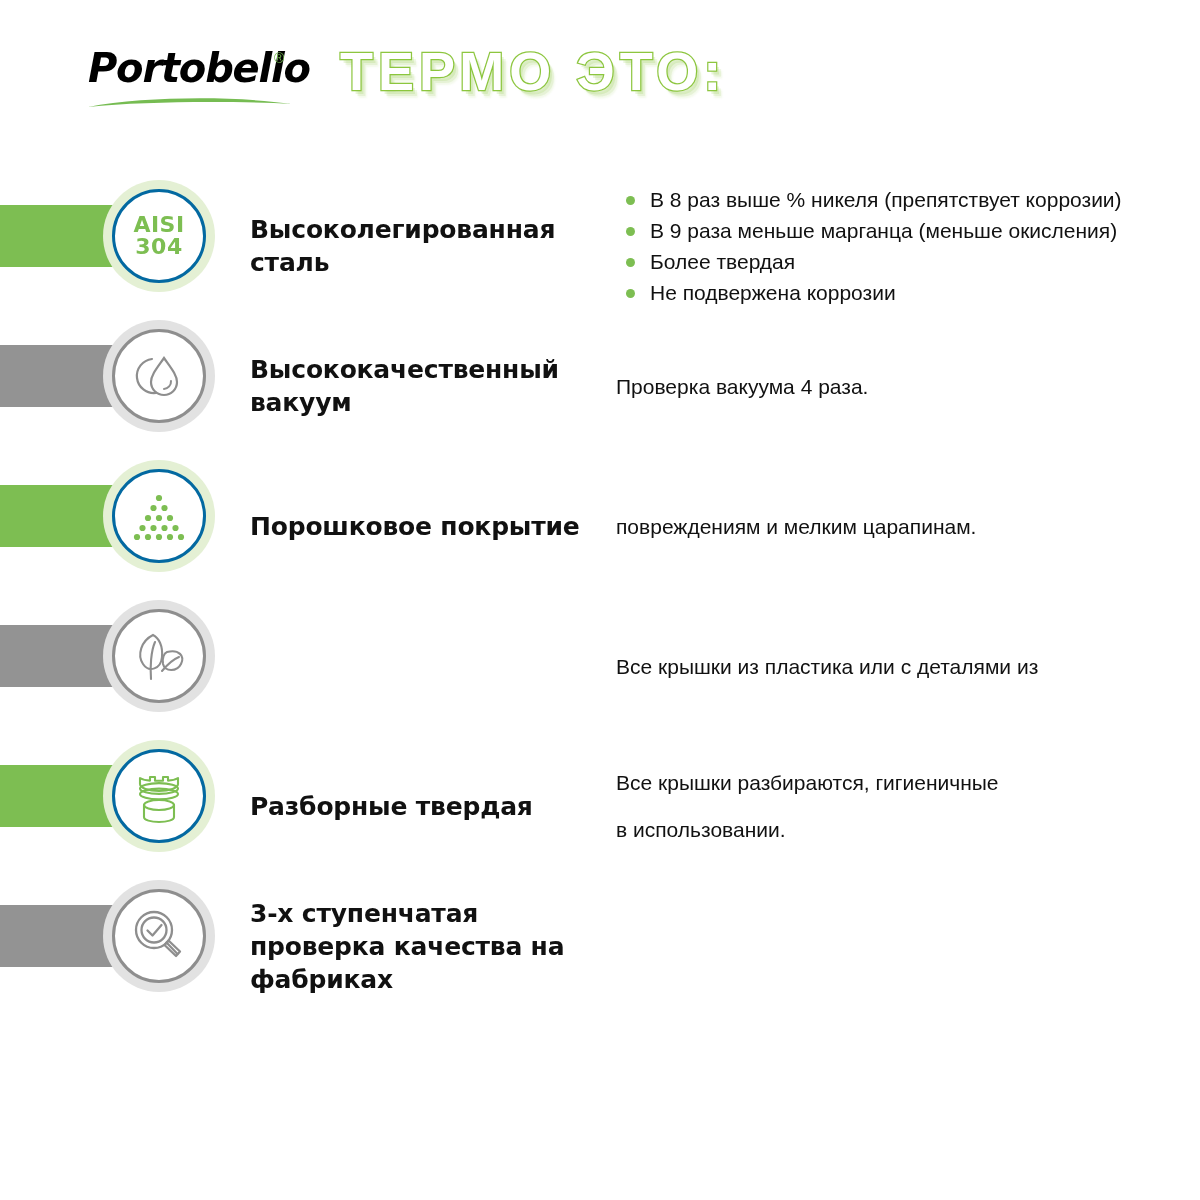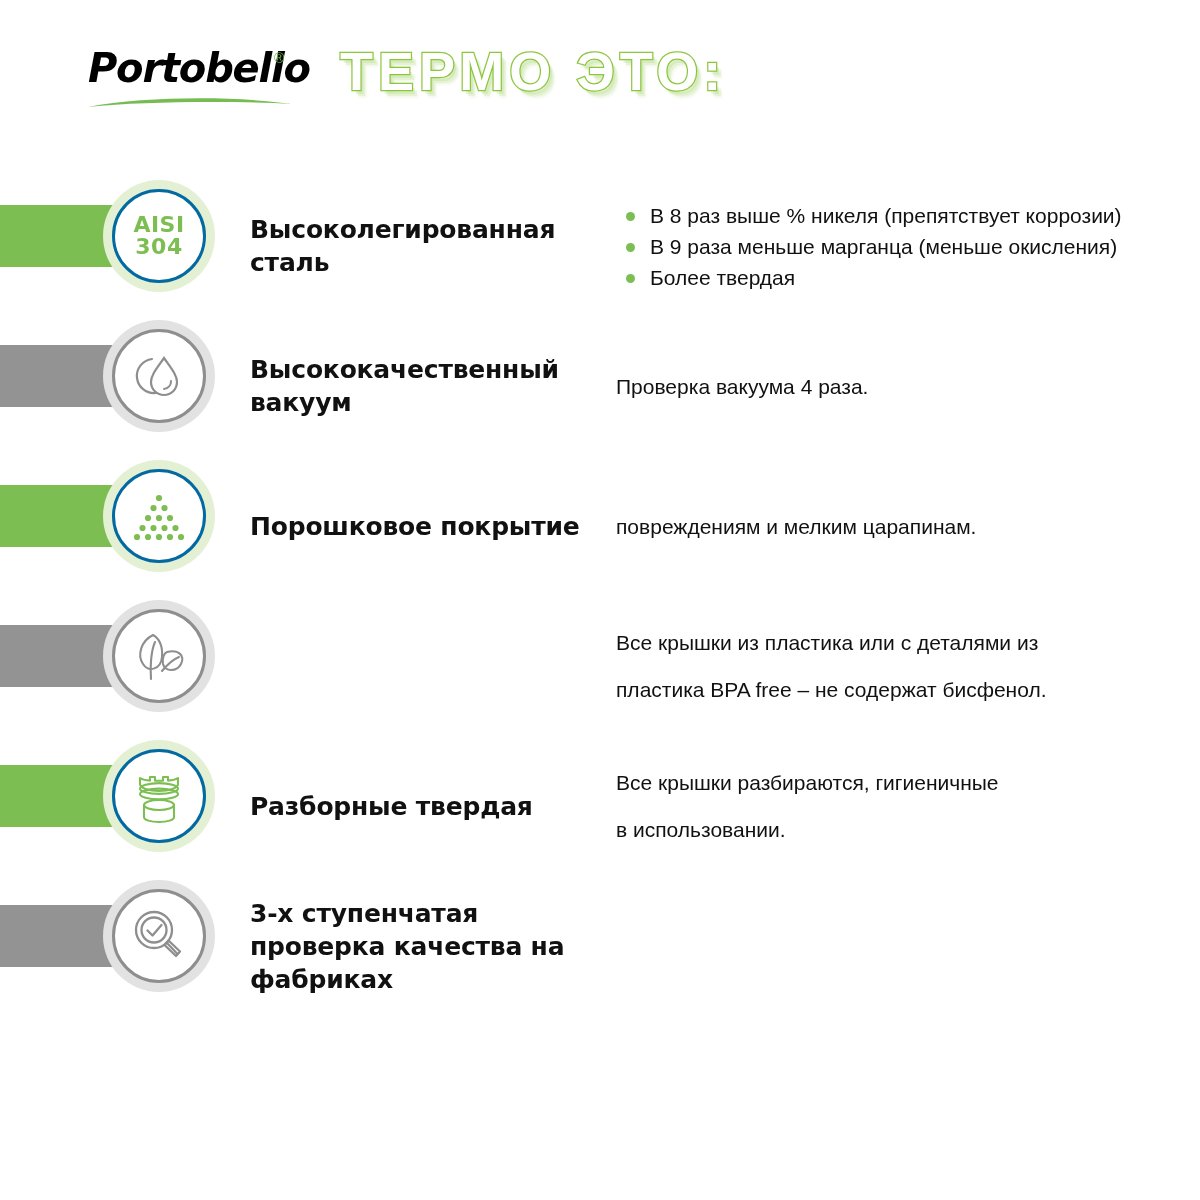--- a/index.html
+++ b/index.html
@@ -227,20 +227,21 @@
           <span>304</span>
         </div>
       </div>
     </div>
     <div class="title">Высоколегированная сталь</div>
     <div class="desc">
       <ul class="bullets">
         <li>В 8 раз выше % никеля (препятствует коррозии)</li>
         <li>В 9 раза меньше марганца (меньше окисления)</li>
         <li>Более твердая</li>
+        <li>Не подвержена коррозии</li>
       </ul>
     </div>
   </div>
 
   <div class="row gray">
     <div class="bar"></div>
     <div class="badge">
       <div class="badge-inner">
         <svg class="icon-svg" width="58" height="58" viewBox="0 0 58 58">
           <g fill="none" stroke="#8E8E8E" stroke-width="2.2" stroke-linecap="round">
@@ -297,21 +298,20 @@
             <path d="M24 8 C 12 14, 8 28, 14 37 C 20 46, 32 42, 33 30 C 34 19, 30 11, 24 8 Z"></path>
             <path d="M22 52 C 21 40, 22 24, 26 15"></path>
             <path d="M38 25 C 50 22, 56 29, 52 37 C 48 45, 36 45, 34 37 C 33 31, 35 26, 38 25 Z"></path>
             <path d="M33 44 C 38 38, 45 32, 50 30"></path>
           </g>
         </svg>
       </div>
     </div>
     <div class="desc">
       <p>Все крышки из пластика или с деталями из</p>
-      <p>пластика BPA free – не содержат бисфенол.</p>
     </div>
   </div>
 
   <div class="row green">
     <div class="bar"></div>
     <div class="badge">
       <div class="badge-inner">
         <svg class="icon-svg" width="62" height="62" viewBox="0 0 62 62">
           <g fill="none" stroke="#7DBE52" stroke-width="2.1" stroke-linejoin="round" stroke-linecap="round">
             <path d="M12 13 v6 c0 4 8.5 7 19 7 s19-3 19-7 v-6 c-3 2-7 2.6-10 2.6 V12 h-5 v3.8 h-8 V12 h-5 v3.6 c-3 0-7-0.6-10-2.6 Z"></path>

